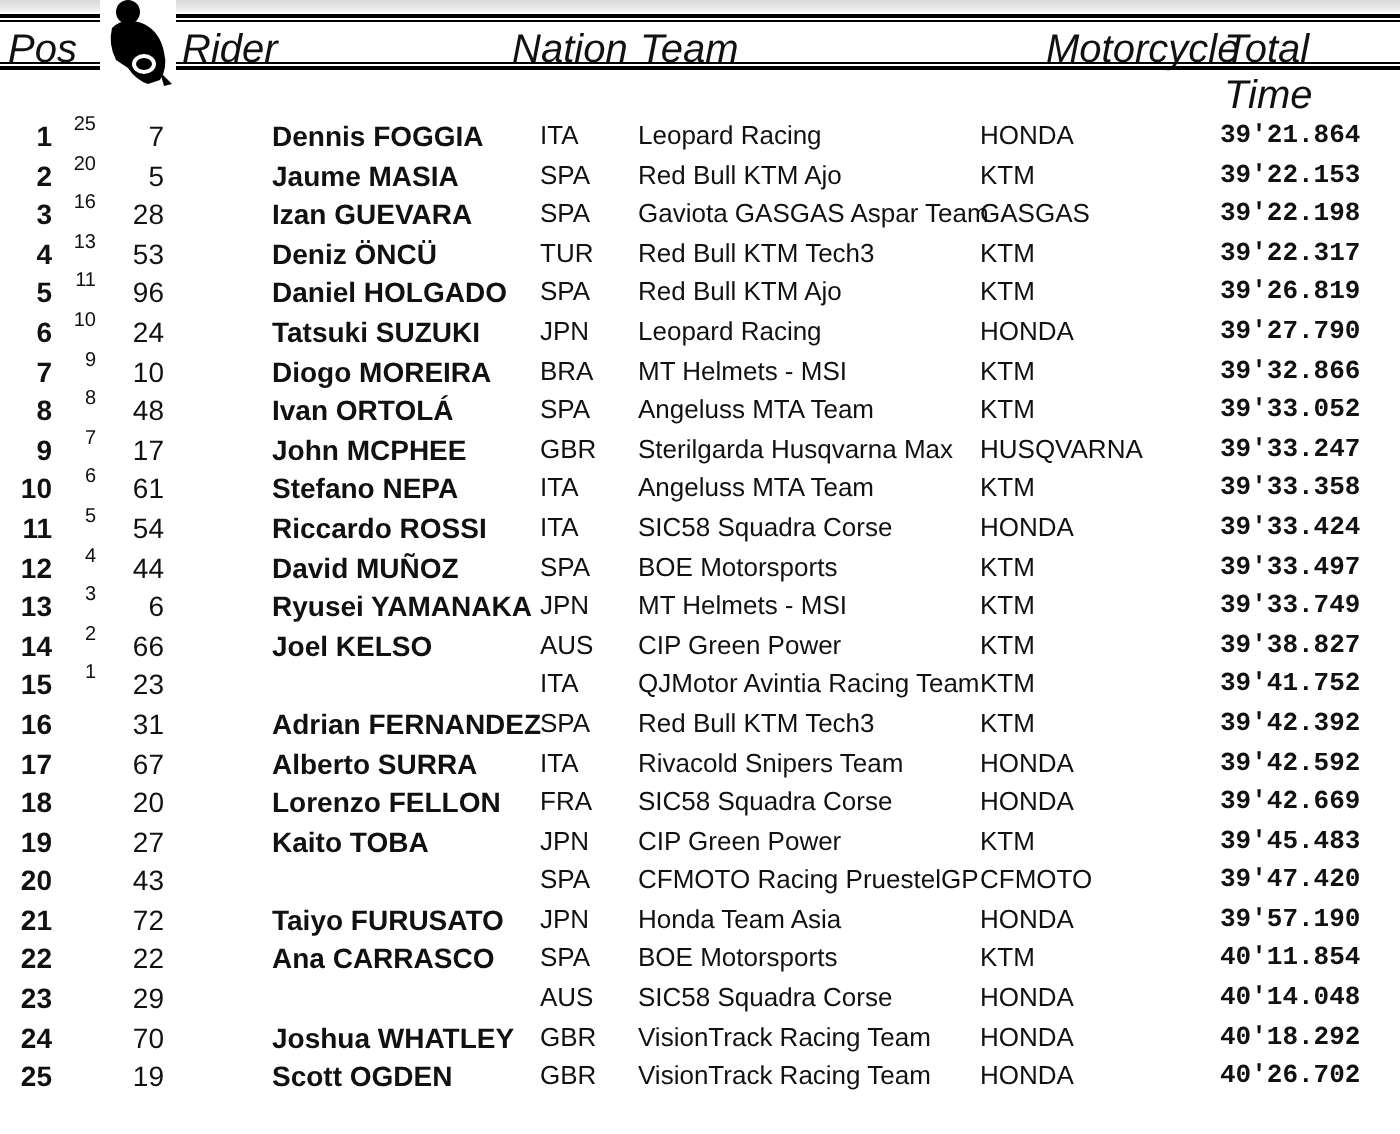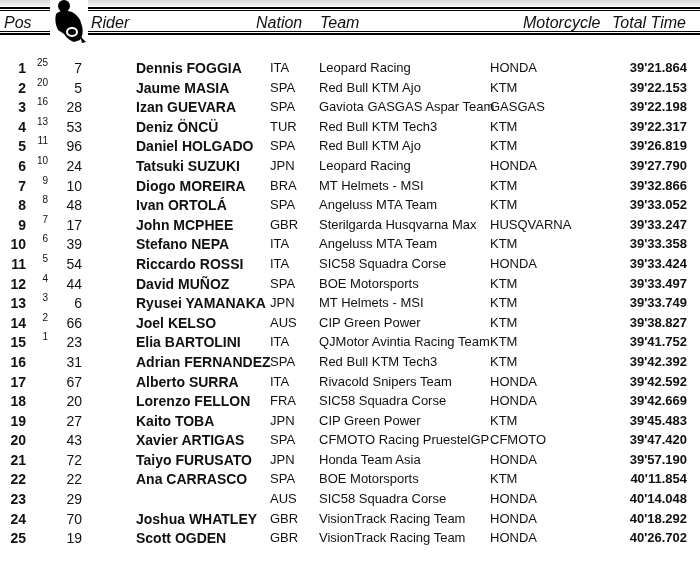--- a/index.html
+++ b/index.html
@@ -11,41 +11,41 @@
     position:absolute; left:0; top:0; width:700px; height:6px;
     background:linear-gradient(#d8d8d8,#f4f4f4);
   }
   .hline { position:absolute; left:0; width:700px; background:#000; }
   .hl1 { top:7px; height:2px; }
   .hl2 { top:10px; height:1px; }
   .hl3 { top:31px; height:1px; }
   .hl4 { top:33px; height:2px; }
   .header {
     position:absolute; left:0; top:12px; width:700px; height:19px;
-    background:#fff; font-style:italic; font-size:16px;
+    background:#fff; font-style:italic; font-size:20px;
   }
   .header span { position:absolute; top:2px; }
   .h-pos { left:4px; }
   .h-rider { left:91px; }
   .h-nation { left:256px; }
   .h-team { left:320px; }
   .h-moto { left:523px; }
   .h-time { left:612px; }
   .logo { position:absolute; left:50px; top:0px; width:38px; height:44px; }
   .rows { position:absolute; left:0; top:58px; width:700px; }
   .row { position:relative; height:19.6px; font-size:13px; }
   .row span { position:absolute; top:2px; white-space:nowrap; }
   .c-pos { left:0; width:26px; text-align:right; font-weight:bold; font-size:14px; }
   .c-pts { left:30px; width:18px; text-align:right; font-size:10px; top:-1px !important; }
   .c-num { left:56px; width:26px; text-align:right; font-size:14px; }
   .c-rider { left:89px; font-weight:bold; font-size:14px;margin-left:47px; }
   .c-nation { left:270px; width:40px; }
   .c-team { left:319px; }
   .c-moto { left:490px; width:110px; }
-  .c-time { left:610px; width:77px; text-align:right; font-weight:bold; }
+  .c-time { left:610px; width:77px; text-align:left; font-weight:bold;font-family:Liberation Mono, monospace; }
 </style>
 </head>
 <body>
 
 <div class="topband"></div>
 <div class="hline hl1"></div>
 <div class="hline hl2"></div>
 
 <div class="header">
   <span class="h-pos">Pos</span>
@@ -155,21 +155,21 @@
     <span class="c-num">17</span>
     <span class="c-rider">John MCPHEE</span>
     <span class="c-nation">GBR</span>
     <span class="c-team">Sterilgarda Husqvarna Max</span>
     <span class="c-moto">HUSQVARNA</span>
     <span class="c-time">39'33.247</span>
   </div>
     <div class="row">
     <span class="c-pos">10</span>
     <span class="c-pts">6</span>
-    <span class="c-num">39</span>
+    <span class="c-num">61</span>
     <span class="c-rider">Stefano NEPA</span>
     <span class="c-nation">ITA</span>
     <span class="c-team">Angeluss MTA Team</span>
     <span class="c-moto">KTM</span>
     <span class="c-time">39'33.358</span>
   </div>
     <div class="row">
     <span class="c-pos">11</span>
     <span class="c-pts">5</span>
     <span class="c-num">54</span>
@@ -206,21 +206,20 @@
     <span class="c-rider">Joel KELSO</span>
     <span class="c-nation">AUS</span>
     <span class="c-team">CIP Green Power</span>
     <span class="c-moto">KTM</span>
     <span class="c-time">39'38.827</span>
   </div>
     <div class="row">
     <span class="c-pos">15</span>
     <span class="c-pts">1</span>
     <span class="c-num">23</span>
-    <span class="c-rider">Elia BARTOLINI</span>
     <span class="c-nation">ITA</span>
     <span class="c-team">QJMotor Avintia Racing Team</span>
     <span class="c-moto">KTM</span>
     <span class="c-time">39'41.752</span>
   </div>
     <div class="row">
     <span class="c-pos">16</span>
     <span class="c-pts"></span>
     <span class="c-num">31</span>
     <span class="c-rider">Adrian FERNANDEZ</span>
@@ -256,21 +255,20 @@
     <span class="c-rider">Kaito TOBA</span>
     <span class="c-nation">JPN</span>
     <span class="c-team">CIP Green Power</span>
     <span class="c-moto">KTM</span>
     <span class="c-time">39'45.483</span>
   </div>
     <div class="row">
     <span class="c-pos">20</span>
     <span class="c-pts"></span>
     <span class="c-num">43</span>
-    <span class="c-rider">Xavier ARTIGAS</span>
     <span class="c-nation">SPA</span>
     <span class="c-team">CFMOTO Racing PruestelGP</span>
     <span class="c-moto">CFMOTO</span>
     <span class="c-time">39'47.420</span>
   </div>
     <div class="row">
     <span class="c-pos">21</span>
     <span class="c-pts"></span>
     <span class="c-num">72</span>
     <span class="c-rider">Taiyo FURUSATO</span>

